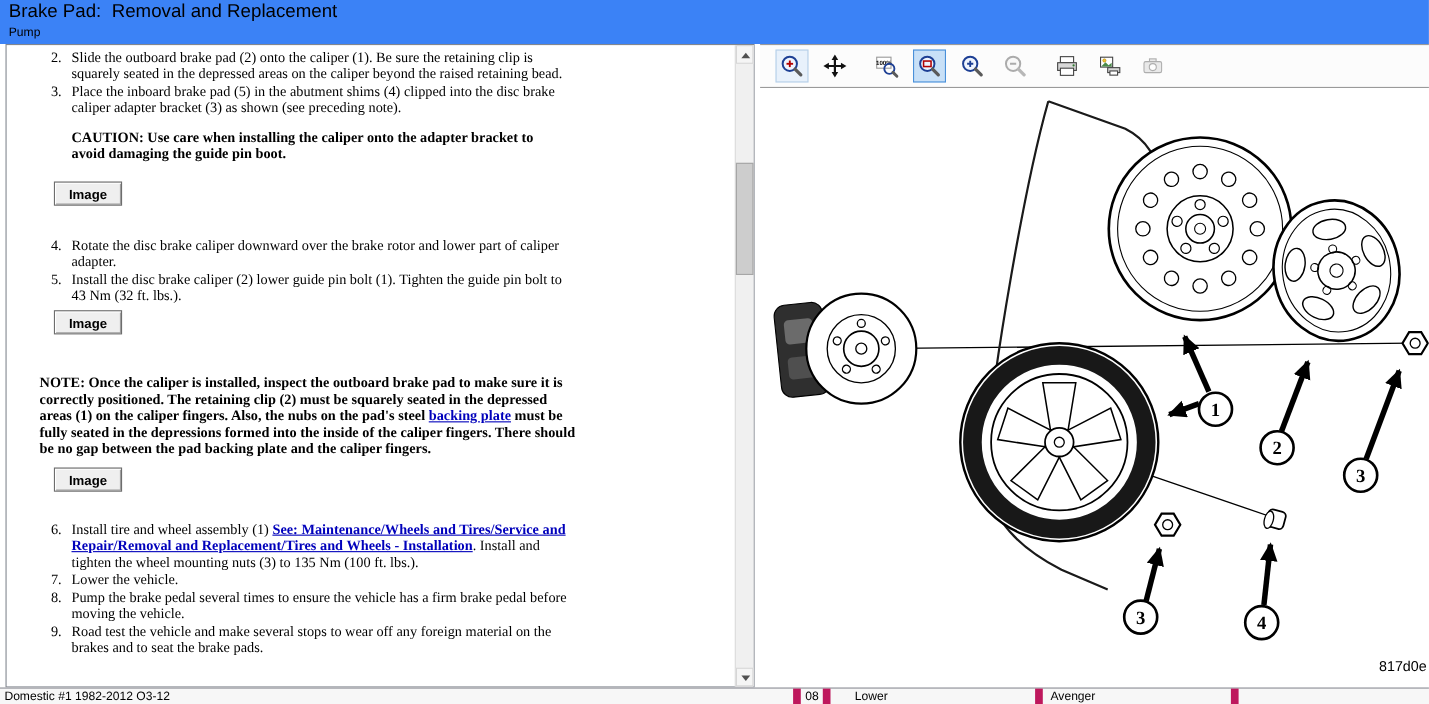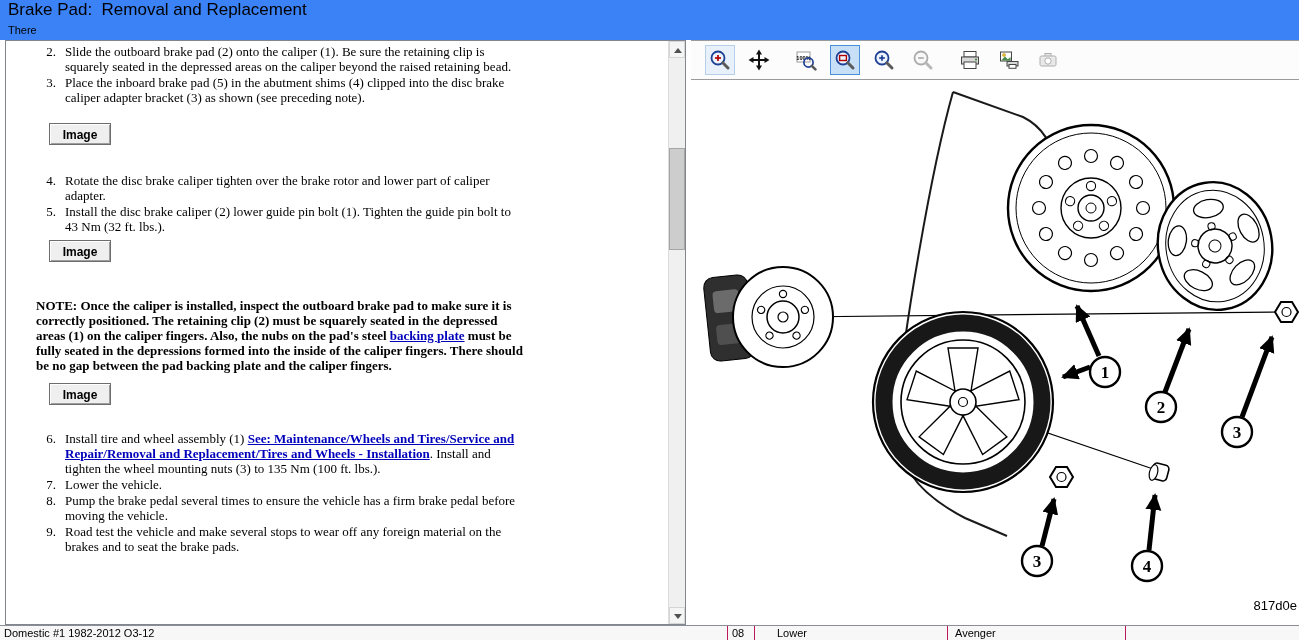--- a/index.html
+++ b/index.html
@@ -55,54 +55,55 @@
     border:1px solid transparent;box-sizing:border-box;cursor:pointer;}
   .tool.subtle{background:#e8f1fb;border-color:#b5cfe8;}
   .tool.selected{background:#c8e0f7;border-color:#4a90d9;}
   .tool.disabled{opacity:.42;filter:grayscale(1);cursor:default;}
   .gap{margin-right:8px;}
   .diagram{position:absolute;top:40px;left:0;right:0;bottom:0;background:#fff;}
 
   
   .statusbar{position:absolute;left:0;bottom:0;width:100%;height:15px;background:#f7f7f7;
     border-top:1px solid #8b8e96;display:flex;font-size:11px;line-height:14px;box-sizing:border-box;}
-  .sb-cell{border-right:1px solid #be185d;padding:0 4px;box-sizing:border-box;
+  .sb-cell{border-right:7px solid #be185d;padding:0 4px;box-sizing:border-box;
     white-space:nowrap;overflow:hidden;}
   .c0{width:728px;}
   .c1{width:27px;}
   .c2{width:193px;padding-left:22px;}
   .c3{width:178px;padding-left:7px;}
   .c4{flex:1;border-right:none;padding-left:7px;margin-top:45px;}
 </style>
 </head>
 <body>
 
 <div class="header">
   <div class="title">Brake Pad:  Removal and Replacement</div>
-  <div class="subtitle">There</div>
+  <div class="subtitle">Pump</div>
 </div>
 
 <div class="left-panel">
   <div class="doc">
 
     <div class="step">
       <span class="num">2.</span>
       <span class="txt">Slide the outboard brake pad (2) onto the caliper (1). Be sure the retaining clip is squarely seated in the depressed areas on the caliper beyond the raised retaining bead.</span>
     </div>
     <div class="step">
       <span class="num">3.</span>
       <span class="txt">Place the inboard brake pad (5) in the abutment shims (4) clipped into the disc brake caliper adapter bracket (3) as shown (see preceding note).</span>
     </div>
 
+    <p class="caution" style="margin-bottom:0;">CAUTION: Use care when installing the caliper onto the adapter bracket to avoid damaging the guide pin boot.</p>
 
     <button class="img-btn">Image</button>
 
     <div class="step sp28">
       <span class="num">4.</span>
-      <span class="txt">Rotate the disc brake caliper tighten over the brake rotor and lower part of caliper adapter.</span>
+      <span class="txt">Rotate the disc brake caliper downward over the brake rotor and lower part of caliper adapter.</span>
     </div>
     <div class="step">
       <span class="num">5.</span>
       <span class="txt">Install the disc brake caliper (2) lower guide pin bolt (1). Tighten the guide pin bolt to 43 Nm (32 ft. lbs.).</span>
     </div>
 
     <button class="img-btn sp6">Image</button>
 
     <p class="note" style="margin-bottom:0;">
       <span>NOTE: Once the caliper is installed, inspect the outboard brake pad to make sure it is correctly positioned. The retaining clip (2) must be squarely seated in the depressed areas (1) on the caliper fingers. Also, the nubs on the pad's steel </span><a class="doclink">backing plate</a><span> must be fully seated in the depressions formed into the inside of the caliper fingers. There should be no gap between the pad backing plate and the caliper fingers.</span>

